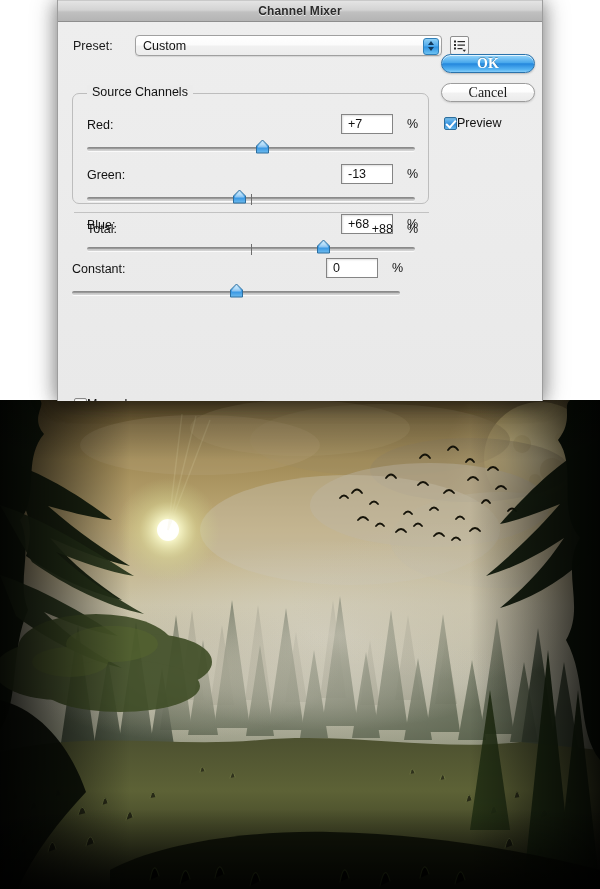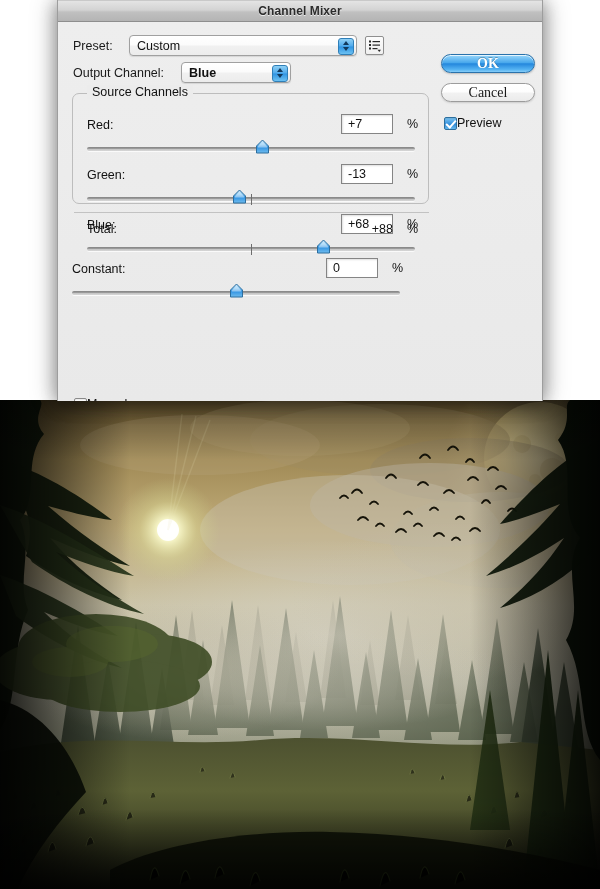--- a/index.html
+++ b/index.html
@@ -62,21 +62,21 @@
     position: absolute; right: 2px; top: 1.5px; width: 16px; height: 17px;
     border-radius: 3px;
     background: linear-gradient(to bottom,#8fd0f5 0%,#4ea9ec 48%,#2e93e2 52%,#6cc1f2 100%);
     border: 1px solid #2f7fb8;
     display: flex; flex-direction: column; align-items: center; justify-content: center;
   }
   .combo .stepper .ar { width: 0; height: 0; border-left: 3.2px solid transparent; border-right: 3.2px solid transparent; }
   .combo .stepper .up { border-bottom: 4px solid #12395c; margin-bottom: 1.5px; }
   .combo .stepper .dn { border-top: 4px solid #12395c; }
 
-  #preset-combo { width: 228px; margin-left: 2px; }
+  #preset-combo { width: 307px; margin-left: 8px; }
 
   .preset-menu-btn {
     width: 19px; height: 19px; margin-left: 8px;
     background: linear-gradient(to bottom,#fcfcfc 0%,#f0f0f0 100%);
     border: 1px solid #8f8f8f; border-radius: 2px;
     display: flex; align-items: center; justify-content: center;
     box-shadow: 0 1px 1px rgba(0,0,0,0.10);
   }
 
   
@@ -558,30 +558,20 @@
               <rect x="1" y="5" width="2" height="2"></rect>
               <rect x="4.5" y="5.5" width="7.5" height="1.2"></rect>
               <rect x="1" y="8.5" width="2" height="2"></rect>
               <rect x="4.5" y="9" width="5" height="1.2"></rect>
               <polygon points="9.5,10.8 13,10.8 11.25,13"></polygon>
             </g>
           </svg>
         </div>
       </div>
 
-      <div class="row-output">
-        <div class="label">Output Channel:</div>
-        <div class="combo" id="output-combo">
-          <span class="combo-text">Blue</span>
-          <span class="stepper">
-            <i class="ar up"></i>
-              <i class="ar dn"></i>
-          </span>
-        </div>
-      </div>
 
       <div class="groupbox">
         <div class="groupbox-title">Source Channels</div>
 
         <div class="ch-row" style="top:24px">
           <div class="ch-label">Red:</div>
           <div class="numfield" style="left:268px">
             <span>+7</span>
           </div>
           <div class="pct" style="left:334px">%</div>

